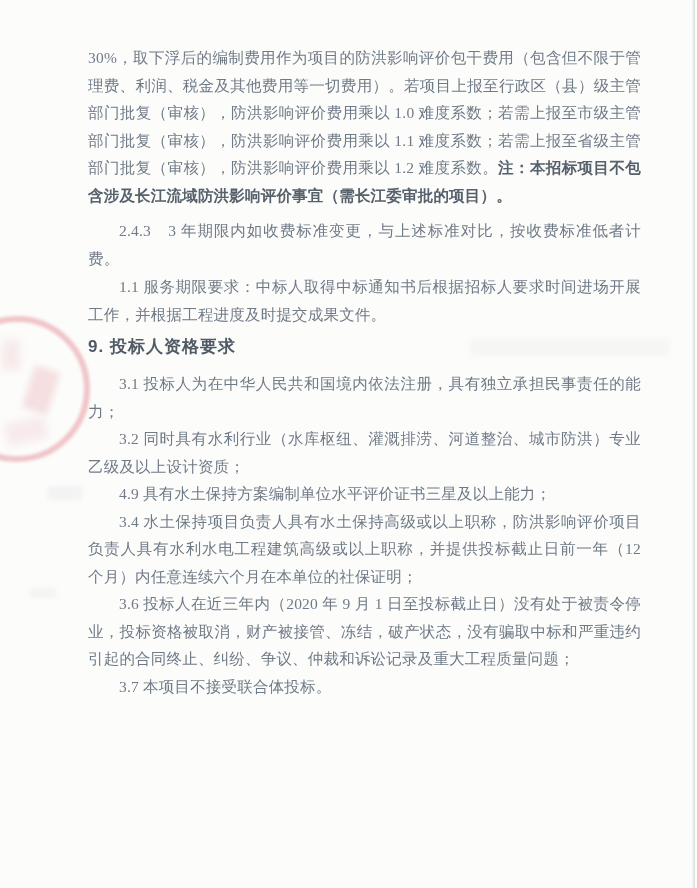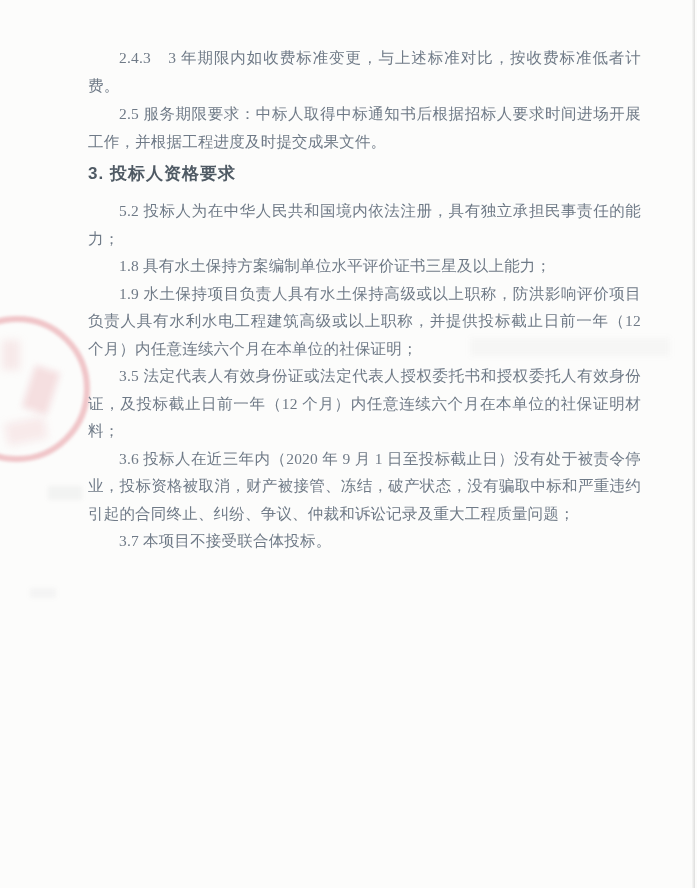--- a/index.html
+++ b/index.html
@@ -114,30 +114,31 @@
   <div class="stamp-smudge1"></div>
   <div class="stamp-smudge2"></div>
   <div class="stamp-smudge3"></div>
   <div class="smudge-a"></div>
   <div class="smudge-b"></div>
   <div class="smudge-c"></div>
   <div class="edge-shadow"></div>
 
   <div class="content">
 
+    <p class="mb8"><span>30%，取下浮后的编制费用作为项目的防洪影响评价包干费用（包含但不限于管理费、利润、税金及其他费用等一切费用）。若项目上报至行政区（县）级主管部门批复（审核），防洪影响评价费用乘以 1.0 难度系数；若需上报至市级主管部门批复（审核），防洪影响评价费用乘以 1.1 难度系数；若需上报至省级主管部门批复（审核），防洪影响评价费用乘以 1.2 难度系数。</span><span class="note-bold">注：本招标项目不包含涉及长江流域防洪影响评价事宜（需长江委审批的项目）。</span></p>
 
     <p class="ind mb1">2.4.3　3 年期限内如收费标准变更，与上述标准对比，按收费标准低者计费。</p>
 
 
-    <p class="ind">2.5 服务期限要求：中标人取得中标通知书后根据招标人要求时间进场开展工作，并根据工程进度及时提交成果文件。</p>
+    <p class="ind">1.1 服务期限要求：中标人取得中标通知书后根据招标人要求时间进场开展工作，并根据工程进度及时提交成果文件。</p>
 
 
-    <h3 class="sec">3. 投标人资格要求</h3>
+    <h3 class="sec">9. 投标人资格要求</h3>
 
-    <p class="ind">5.2 投标人为在中华人民共和国境内依法注册，具有独立承担民事责任的能力；</p>
-    <p class="ind">1.8 具有水土保持方案编制单位水平评价证书三星及以上能力；</p>
-    <p class="ind">1.9 水土保持项目负责人具有水土保持高级或以上职称，防洪影响评价项目负责人具有水利水电工程建筑高级或以上职称，并提供投标截止日前一年（12 个月）内任意连续六个月在本单位的社保证明；</p>
-    <p class="ind">3.5 法定代表人有效身份证或法定代表人授权委托书和授权委托人有效身份证，及投标截止日前一年（12 个月）内任意连续六个月在本单位的社保证明材料；</p>
+    <p class="ind">3.1 投标人为在中华人民共和国境内依法注册，具有独立承担民事责任的能力；</p>
+    <p class="ind">3.2 同时具有水利行业（水库枢纽、灌溉排涝、河道整治、城市防洪）专业乙级及以上设计资质；</p>
+    <p class="ind">4.9 具有水土保持方案编制单位水平评价证书三星及以上能力；</p>
+    <p class="ind">3.4 水土保持项目负责人具有水土保持高级或以上职称，防洪影响评价项目负责人具有水利水电工程建筑高级或以上职称，并提供投标截止日前一年（12 个月）内任意连续六个月在本单位的社保证明；</p>
     <p class="ind">3.6 投标人在近三年内（2020 年 9 月 1 日至投标截止日）没有处于被责令停业，投标资格被取消，财产被接管、冻结，破产状态，没有骗取中标和严重违约引起的合同终止、纠纷、争议、仲裁和诉讼记录及重大工程质量问题；</p>
     <p class="ind">3.7 本项目不接受联合体投标。</p>
 
   </div>
 </div>
 
 </body></html>

